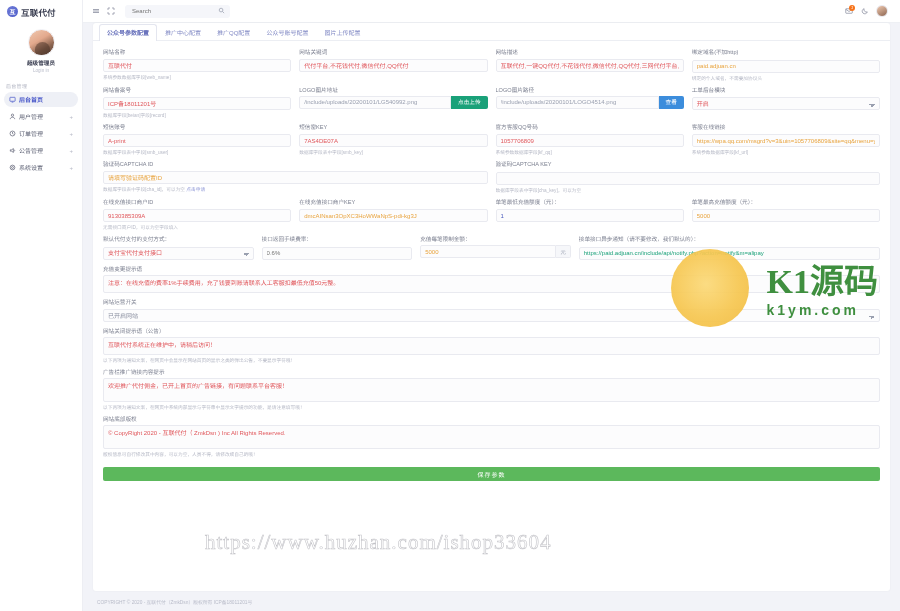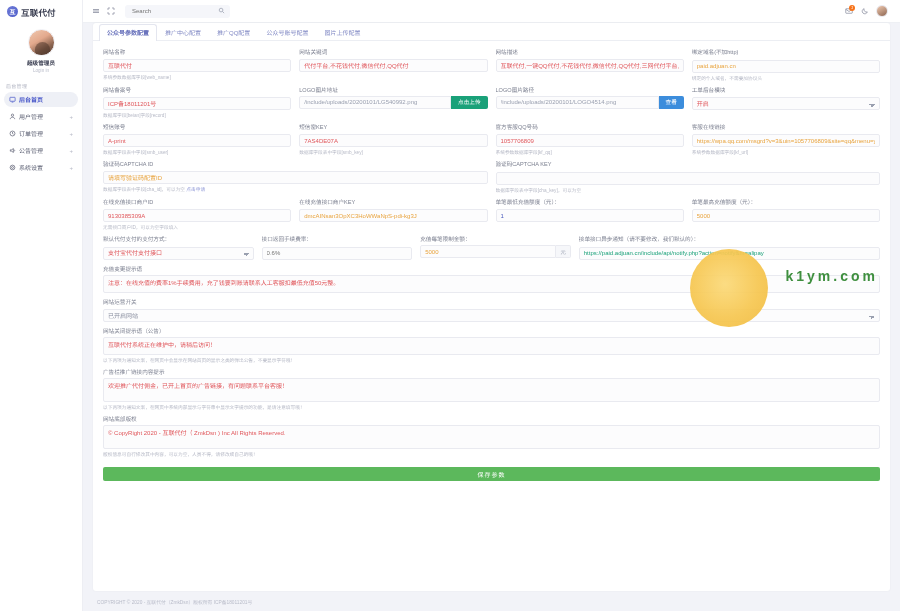--- a/index.html
+++ b/index.html
@@ -545,17 +545,19 @@
 
         <button class="submit-btn">保存参数</button>
       </div>
     </div>
 
     <div class="footer">
       <span>COPYRIGHT © 2020 - 互联代付（ZmkDsn）版权所有 ICP备18011201号</span>
     </div>
   </div>
 
+  <div class="wm-url">https://www.huzhan.com/ishop33604</div>
   <div class="wm-logo">
     <div class="wm-sun"></div>
+    <div class="wm-k1">K1源码</div>
     <div class="wm-dom">k1ym.com</div>
   </div>
 </div>
 
 </body></html>

